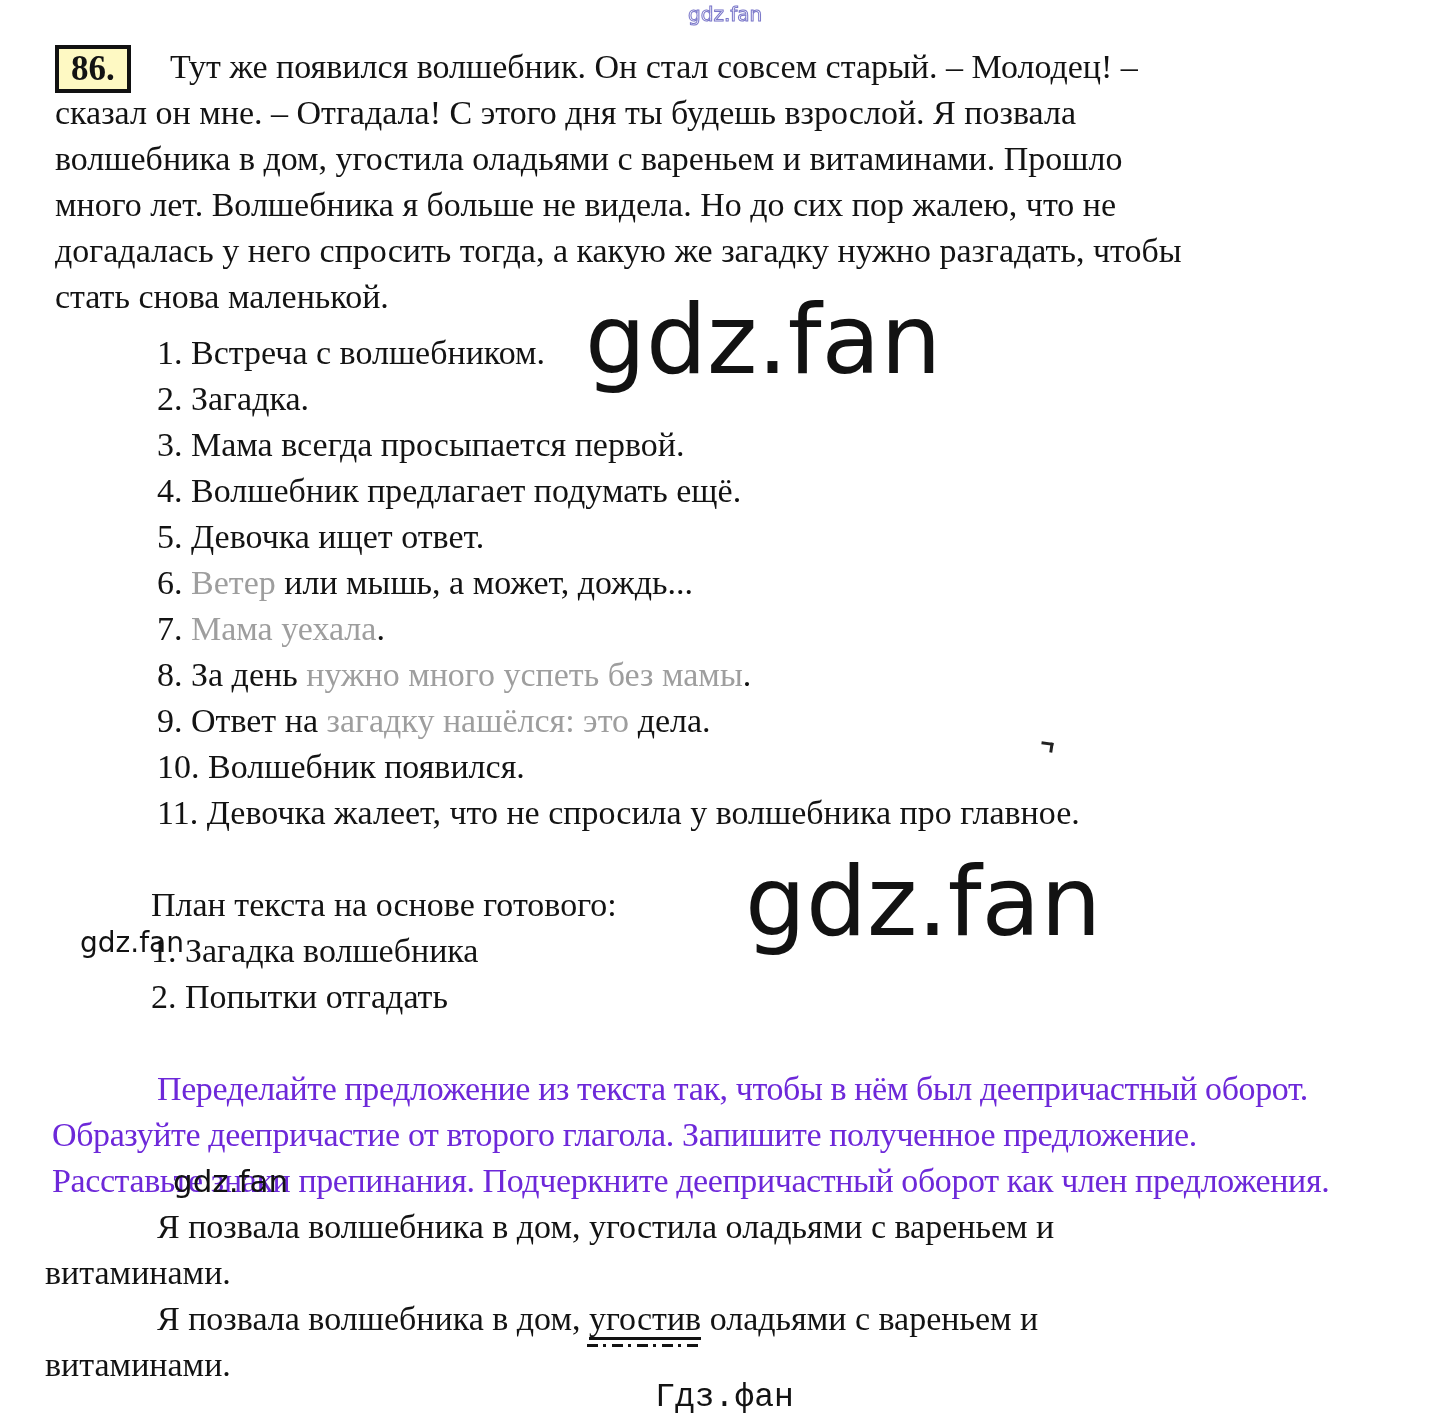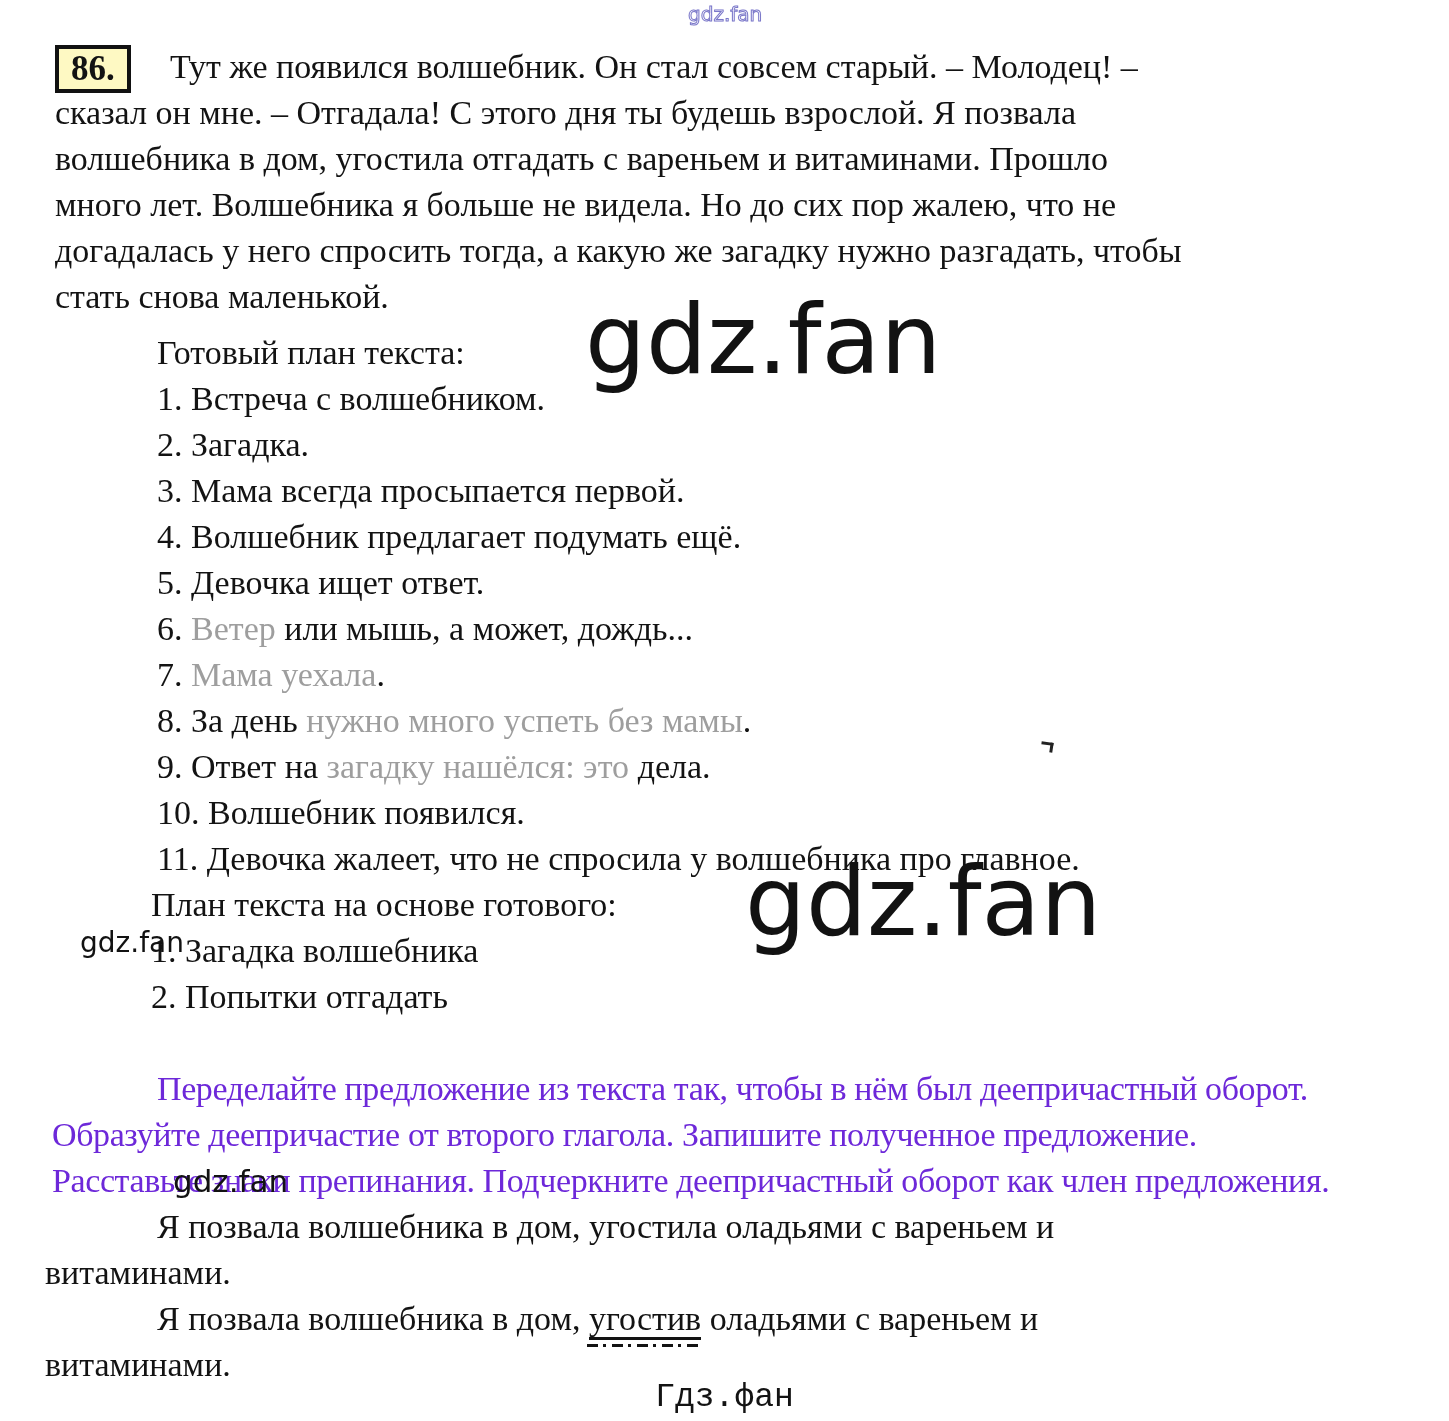--- a/index.html
+++ b/index.html
@@ -63,28 +63,27 @@
 
 <div class="page">
 
   <div class="wm" id="wm-top">gdz.fan</div>
 
   <div class="num-box">86.</div>
 
   <div class="textblock" id="intro">
       <div class="line">Тут же появился волшебник. Он стал совсем старый. – Молодец! –</div>
       <div class="line">сказал он мне. – Отгадала! С этого дня ты будешь взрослой. Я позвала</div>
-      <div class="line">волшебника в дом, угостила отгадать с вареньем и витаминами. Прошло</div>
+      <div class="line">волшебника в дом, угостила оладьями с вареньем и витаминами. Прошло</div>
       <div class="line">много лет. Волшебника я больше не видела. Но до сих пор жалею, что не</div>
       <div class="line">догадалась у него спросить тогда, а какую же загадку нужно разгадать, чтобы</div>
       <div class="line">стать снова маленькой.</div>
     </div>
 
   <div class="textblock" id="plan1">
-    <div class="line">Готовый план текста:</div>
     <div>
         <div class="line"><span>1. Встреча с волшебником.</span></div>
         <div class="line"><span>2. Загадка.</span></div>
         <div class="line"><span>3. Мама всегда просыпается первой.</span></div>
         <div class="line"><span>4. Волшебник предлагает подумать ещё.</span></div>
         <div class="line"><span>5. Девочка ищет ответ.</span></div>
         <div class="line"><span>6. </span><span class="faded">Ветер</span><span> или мышь, а может, дождь...</span></div>
         <div class="line"><span>7. </span><span class="faded">Мама уехала</span><span>.</span></div>
         <div class="line"><span>8. За день </span><span class="faded">нужно много успеть без мамы</span><span>.</span></div>
         <div class="line"><span>9. Ответ на </span><span class="faded">загадку нашёлся: это</span><span> дела.</span></div>

